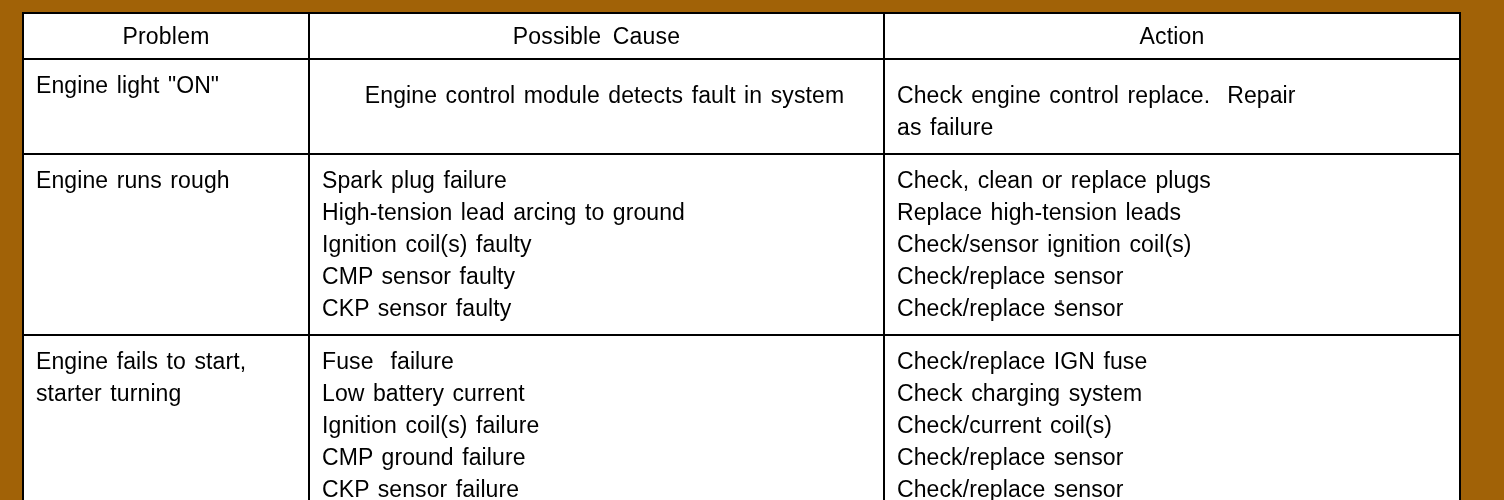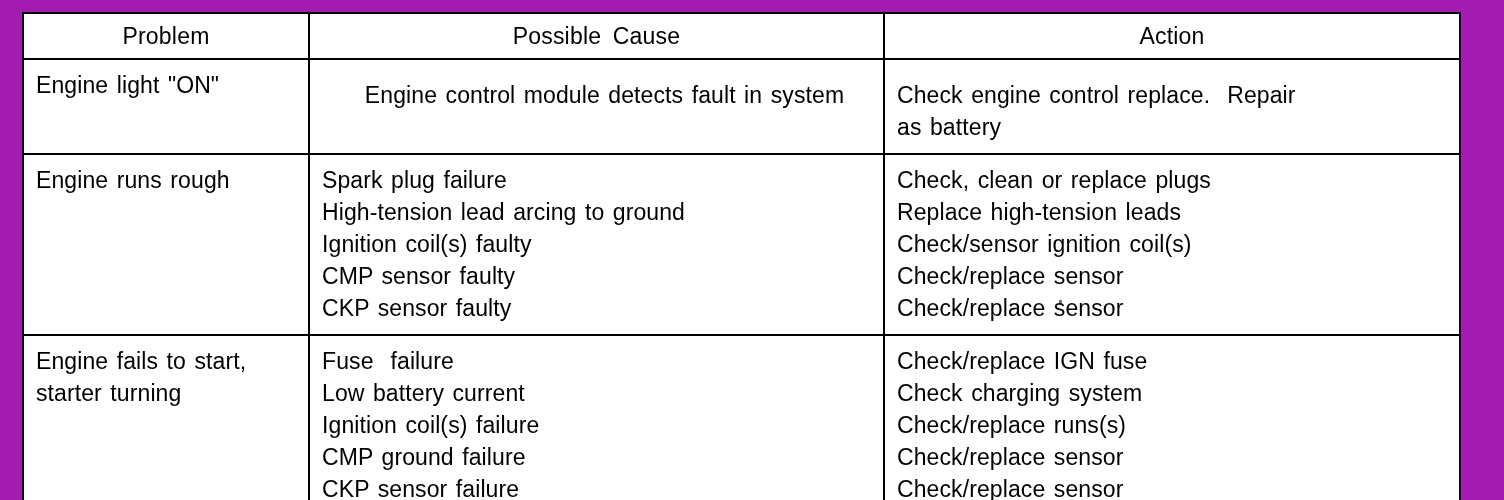--- a/index.html
+++ b/index.html
@@ -15,21 +15,21 @@
     font-family: "Liberation Sans", "DejaVu Sans", sans-serif;
     color: #000000;
     -webkit-font-smoothing: none;
   }
 
   
   .scan-page {
     position: relative;
     width: 1504px;
     height: 500px;
-    background: #a21caf;
+    background: #a16207;
   }
 
   
   .fault-table {
     position: absolute;
     left: 22px;
     top: 12px;
     width: 1437px;   
     height: 471px;   
     border-collapse: collapse;
@@ -134,21 +134,21 @@
           </div>
         </td>
         <td>
           <div class="cell-inner centered-block cause-single">
             <span class="line">Engine control module detects fault in system</span>
           </div>
         </td>
         <td>
           <div class="cell-inner centered-block">
             <span class="line">Check engine control replace.  Repair</span>
-            <span class="line">as battery</span>
+            <span class="line">as failure</span>
           </div>
         </td>
       </tr>
 
       <tr class="row-2">
         <td>
           <div class="cell-inner">
             <span class="line">Engine runs rough</span>
           </div>
         </td>
@@ -185,21 +185,21 @@
             <span class="line">Low battery current</span>
             <span class="line">Ignition coil(s) failure</span>
             <span class="line">CMP ground failure</span>
             <span class="line">CKP sensor failure</span>
           </div>
         </td>
         <td>
           <div class="cell-inner">
             <span class="line">Check/replace IGN fuse</span>
             <span class="line">Check charging system</span>
-            <span class="line">Check/replace runs(s)</span>
+            <span class="line">Check/current coil(s)</span>
             <span class="line">Check/replace sensor</span>
             <span class="line">Check/replace sensor</span>
           </div>
         </td>
       </tr>
     </tbody>
   </table>
 
   <div class="scan-speck" style="left:1059px; top:300px; width:3px; height:5px;"></div>
   <div class="scan-speck" style="left:905px; top:131px; width:2px; height:4px;"></div>

